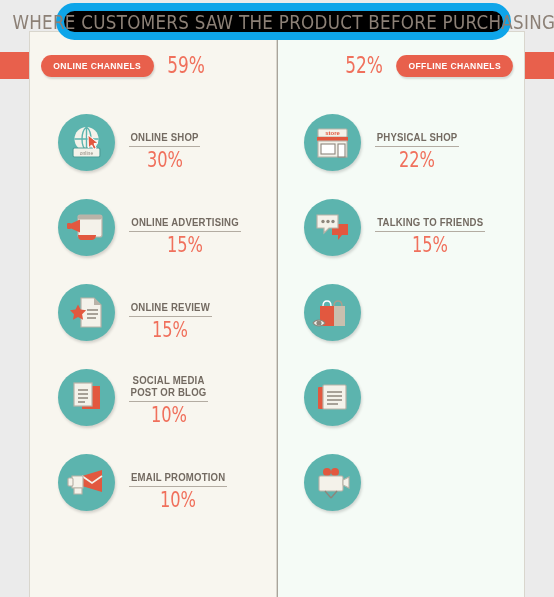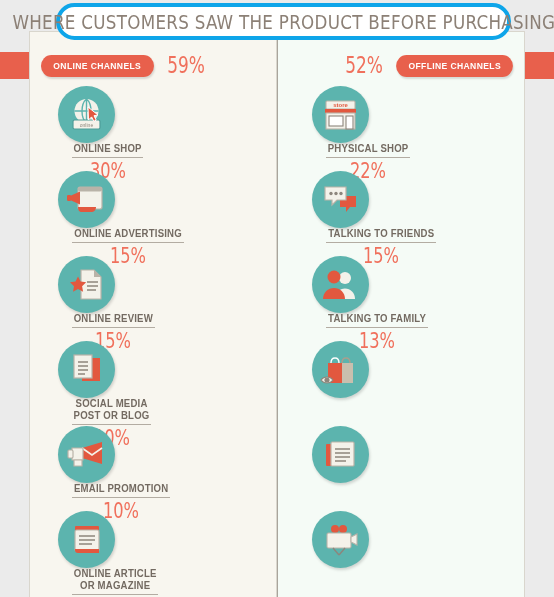--- a/index.html
+++ b/index.html
@@ -19,21 +19,21 @@
   
   .panel{position:absolute;top:32px;bottom:0;background:#f8f6ef;
          box-shadow:0 0 0 1px #d9d6cd;}
   .panel.left{left:30px;right:277px;}
   .panel.right{left:277px;right:30px;background:#f5fbf6;}
   .divider{position:absolute;top:32px;bottom:0;left:277px;width:1px;background:#a9a49b;}
 
   
   .title-pill{
     position:absolute;left:56px;top:3px;width:455px;height:37px;
-    border:4px solid #0ea5e9;border-radius:20px;background:#ffffff;
+    border:8px solid #0ea5e9;border-radius:20px;background:#000000;
     display:flex;align-items:center;justify-content:center;
     box-sizing:border-box;z-index:6;
   }
   .title-text{
     font-family:"Liberation Sans Narrow","DejaVu Sans Condensed","Liberation Sans",sans-serif;
     font-size:20px;letter-spacing:.3px;color:#8c8076;
     white-space:nowrap;transform:scaleX(.93);
   }
 
   
@@ -53,22 +53,22 @@
     font-family:"Liberation Sans Narrow","DejaVu Sans Condensed","Liberation Sans",sans-serif;
     transform:scaleX(.82);
   }
   .chan.left .chan-pct{margin-left:6px;}
   .chan.right .chan-pct{margin-right:6px;}
 
   
   .col{position:absolute;top:86px;width:247px;}
   .col.left{left:30px;}
   .col.right{left:278px;}
-  .row{height:85px;display:flex;align-items:flex-start;padding-left:28px;box-sizing:border-box;flex-direction:column;}
-  .col.right .row{padding-left:34px;}
+  .row{height:85px;display:flex;align-items:flex-end;padding-left:28px;box-sizing:border-box;}
+  .col.right .row{padding-left:26px;}
 
   .ic{
     width:57px;height:57px;border-radius:50%;background:#5cb4ae;
     position:relative;flex:0 0 auto;
     box-shadow:1px 2px 3px rgba(0,0,0,.16);
   }
   .ic svg{position:absolute;left:0;top:0;}
 
   .txt{margin-left:14px;display:flex;flex-direction:column;align-items:center;}
   .lbl{
@@ -182,36 +182,20 @@
      <rect x="10" y="24" width="5" height="8" rx="1.3" fill="#f4f2ea" stroke="#b9b3a8" stroke-width="1.2"></rect>
      <path d="M16 34h8v6h-8z" fill="#f4f2ea" stroke="#b9b3a8" stroke-width="1.2"></path>
           </svg>
         </div>
         <div class="txt">
           <div class="lbl">EMAIL PROMOTION</div>
           <div class="rule"></div>
           <div class="pct">10%</div>
         </div>
       </div>
-      <div class="row">
-        <div class="ic">
-          <svg width="57" height="57" viewBox="0 0 57 57">
-            <rect x="17" y="15" width="24" height="6" rx="1" fill="#e2583f"></rect>
-     <rect x="17" y="19" width="24" height="21" rx="1.5" fill="#f4f2ea" stroke="#b9b3a8" stroke-width="1.2"></rect>
-     <path d="M21 25h16M21 29h16M21 33h13" stroke="#8d867c" stroke-width="1.4"></path>
-     <path d="M17 38h24v4H20a3 3 0 0 1-3-3z" fill="#e2583f"></path>
-          </svg>
-        </div>
-        <div class="txt">
-          <div class="lbl">ONLINE ARTICLE
-OR MAGAZINE</div>
-          <div class="rule"></div>
-          <div class="pct">7%</div>
-        </div>
-      </div>
     </div>
   <div class="col right" id="col-offline">
       <div class="row">
         <div class="ic">
           <svg width="57" height="57" viewBox="0 0 57 57">
             <rect x="14" y="15" width="29" height="8" rx="1" fill="#f4f2ea" stroke="#b9b3a8" stroke-width="1.1"></rect>
      <text x="28.5" y="21.4" font-size="6" font-weight="bold" font-family="Liberation Sans, sans-serif" fill="#e2583f" text-anchor="middle">store</text>
      <rect x="13" y="23" width="31" height="4" fill="#e2583f"></rect>
      <rect x="14" y="27" width="29" height="16" fill="#f4f2ea" stroke="#b9b3a8" stroke-width="1.1"></rect>
      <rect x="17" y="30" width="14" height="10" fill="#fff" stroke="#8d867c" stroke-width="1.1"></rect>
@@ -236,35 +220,20 @@
         </div>
         <div class="txt">
           <div class="lbl">TALKING TO FRIENDS</div>
           <div class="rule"></div>
           <div class="pct">15%</div>
         </div>
       </div>
       <div class="row">
         <div class="ic">
           <svg width="57" height="57" viewBox="0 0 57 57">
-            <circle cx="33" cy="22" r="6" fill="#f4f2ea"></circle>
-     <path d="M23 43c0-6 4.5-10.5 10-10.5S43 37 43 43z" fill="#f4f2ea"></path>
-     <circle cx="22" cy="21" r="6.5" fill="#e2583f"></circle>
-     <path d="M11 43c0-6.5 5-11 11-11s11 4.5 11 11z" fill="#e2583f"></path>
-          </svg>
-        </div>
-        <div class="txt">
-          <div class="lbl">TALKING TO FAMILY</div>
-          <div class="rule"></div>
-          <div class="pct">13%</div>
-        </div>
-      </div>
-      <div class="row">
-        <div class="ic">
-          <svg width="57" height="57" viewBox="0 0 57 57">
             <path d="M27 22h14v20H27z" fill="#c9bfae"></path>
      <path d="M30 22c0-3 1.6-5 4-5s4 2 4 5" stroke="#a99f8e" stroke-width="1.4" fill="none"></path>
      <path d="M16 22h14v20H16z" fill="#e2583f"></path>
      <path d="M19 22c0-3 1.6-5 4-5s4 2 4 5" stroke="#fff" stroke-width="1.4" fill="none"></path>
      <path d="M9 39c3-4 9-4 12 0-3 4-9 4-12 0z" fill="#f4f2ea" stroke="#8d867c" stroke-width="1.1"></path>
      <circle cx="15" cy="39" r="2.6" fill="#8d867c"></circle>
           </svg>
         </div>
       </div>
       <div class="row">

